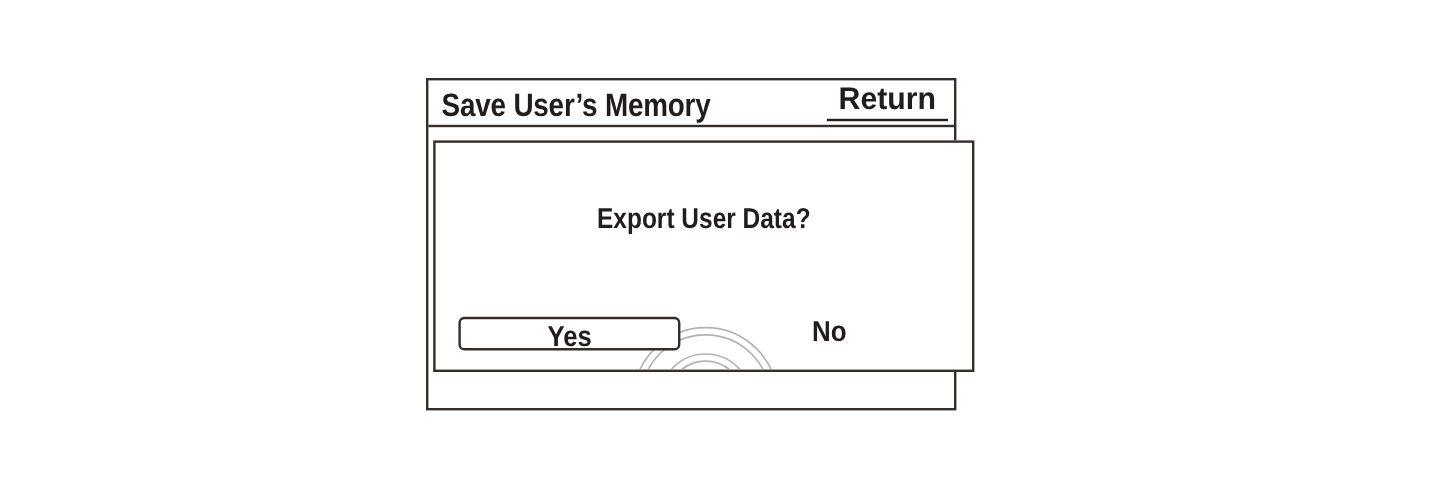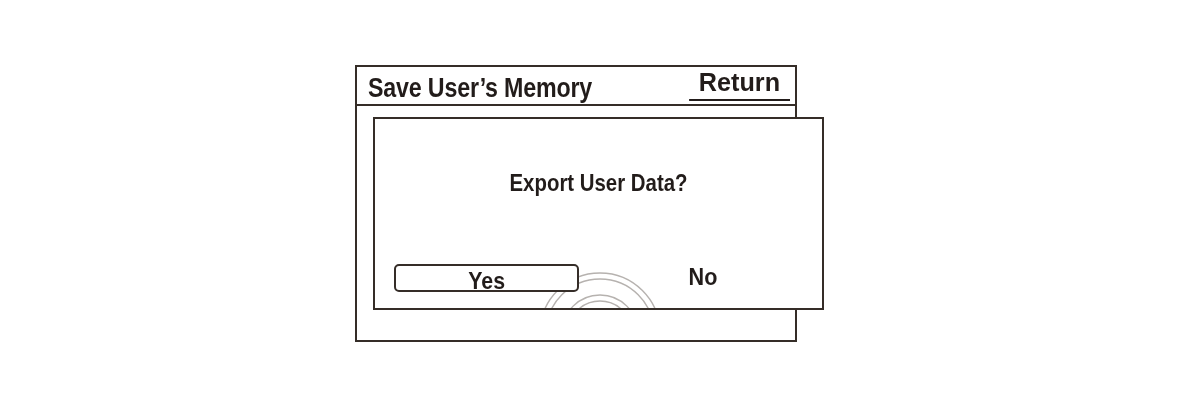--- a/index.html
+++ b/index.html
@@ -57,21 +57,21 @@
     transform: scaleX(0.97);
     transform-origin: right bottom;
   }
   .content {
     position: relative;
     width: 100%;
     height: calc(100% - 39px);
   }
   .panel {
     position: absolute;
-    left: 16px;
+    left: 4px;
     top: 11px;
     width: 451px;
     height: 193px;
     box-sizing: border-box;
     border: 2px solid #352d28;
     background: #ffffff;
     overflow: hidden;
     text-decoration: underline;
   }
   .arcs {

